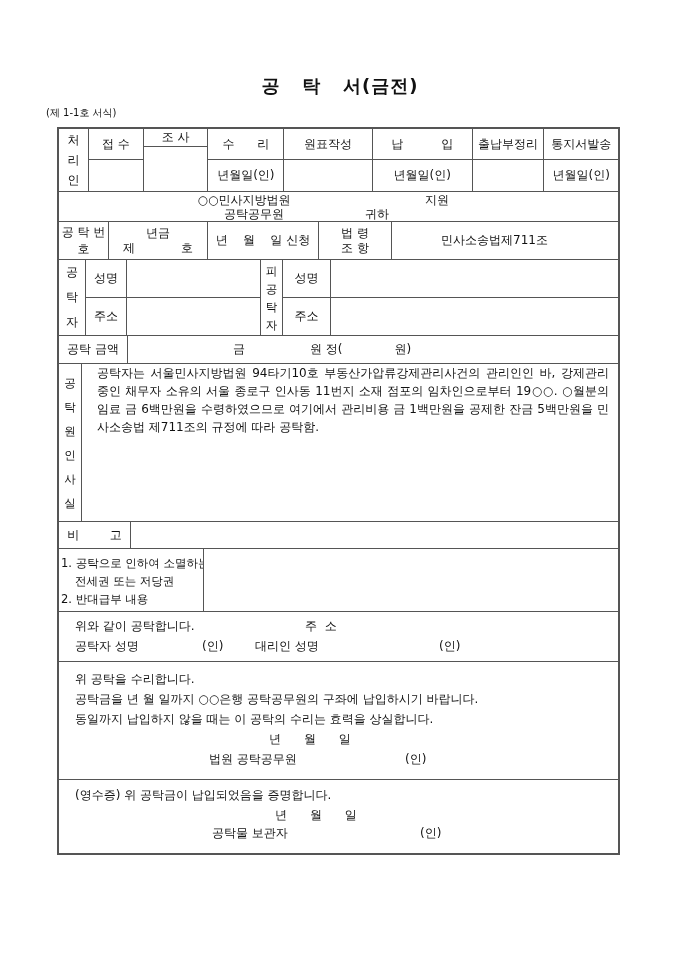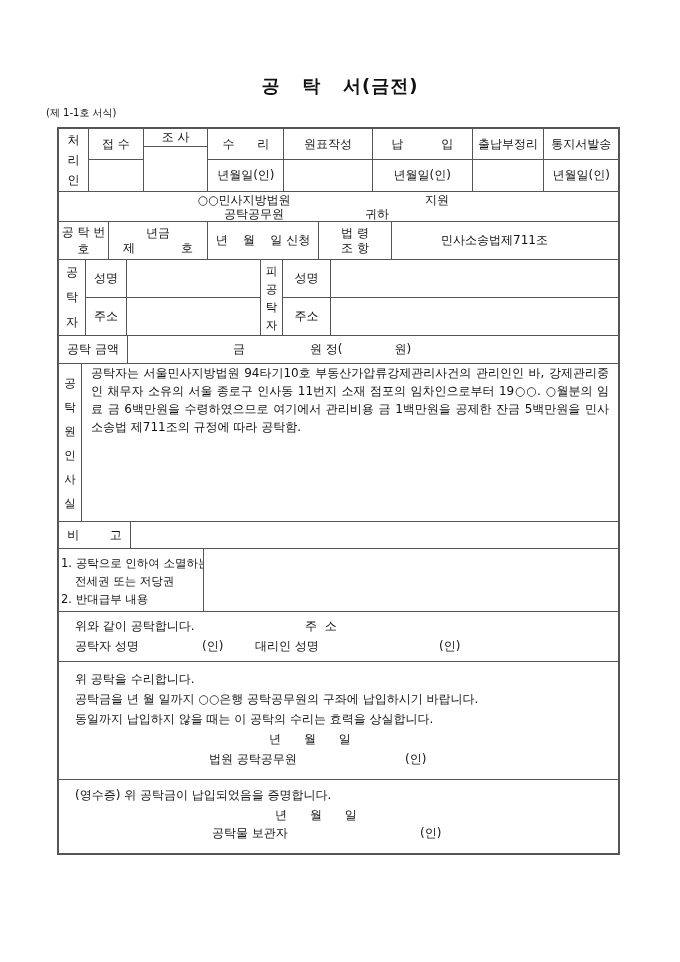--- a/index.html
+++ b/index.html
@@ -53,21 +53,21 @@
   .pgroup { display:flex; flex-direction:column; }
   .prow { display:flex; height:38px; border-bottom:1px solid #555; }
   .prow:last-child { border-bottom:none; }
   .prow .cell { display:flex; align-items:center; justify-content:center; }
 
   
   .r-amount { height:28px; }
   .amt-val { display:flex; align-items:center; }
 
   
-  .r-cause { height:158px; }
+  .r-cause { height:158px;gap:6px; }
   .cause-text {
     flex:1; display:flex; align-items:flex-start; padding:0 9px;
   }
   .cause-text div { text-align:justify; line-height:18px; width:100%; }
 
   
   .r-remarks { height:27px; }
 
   
   .r-exting { height:63px; }

